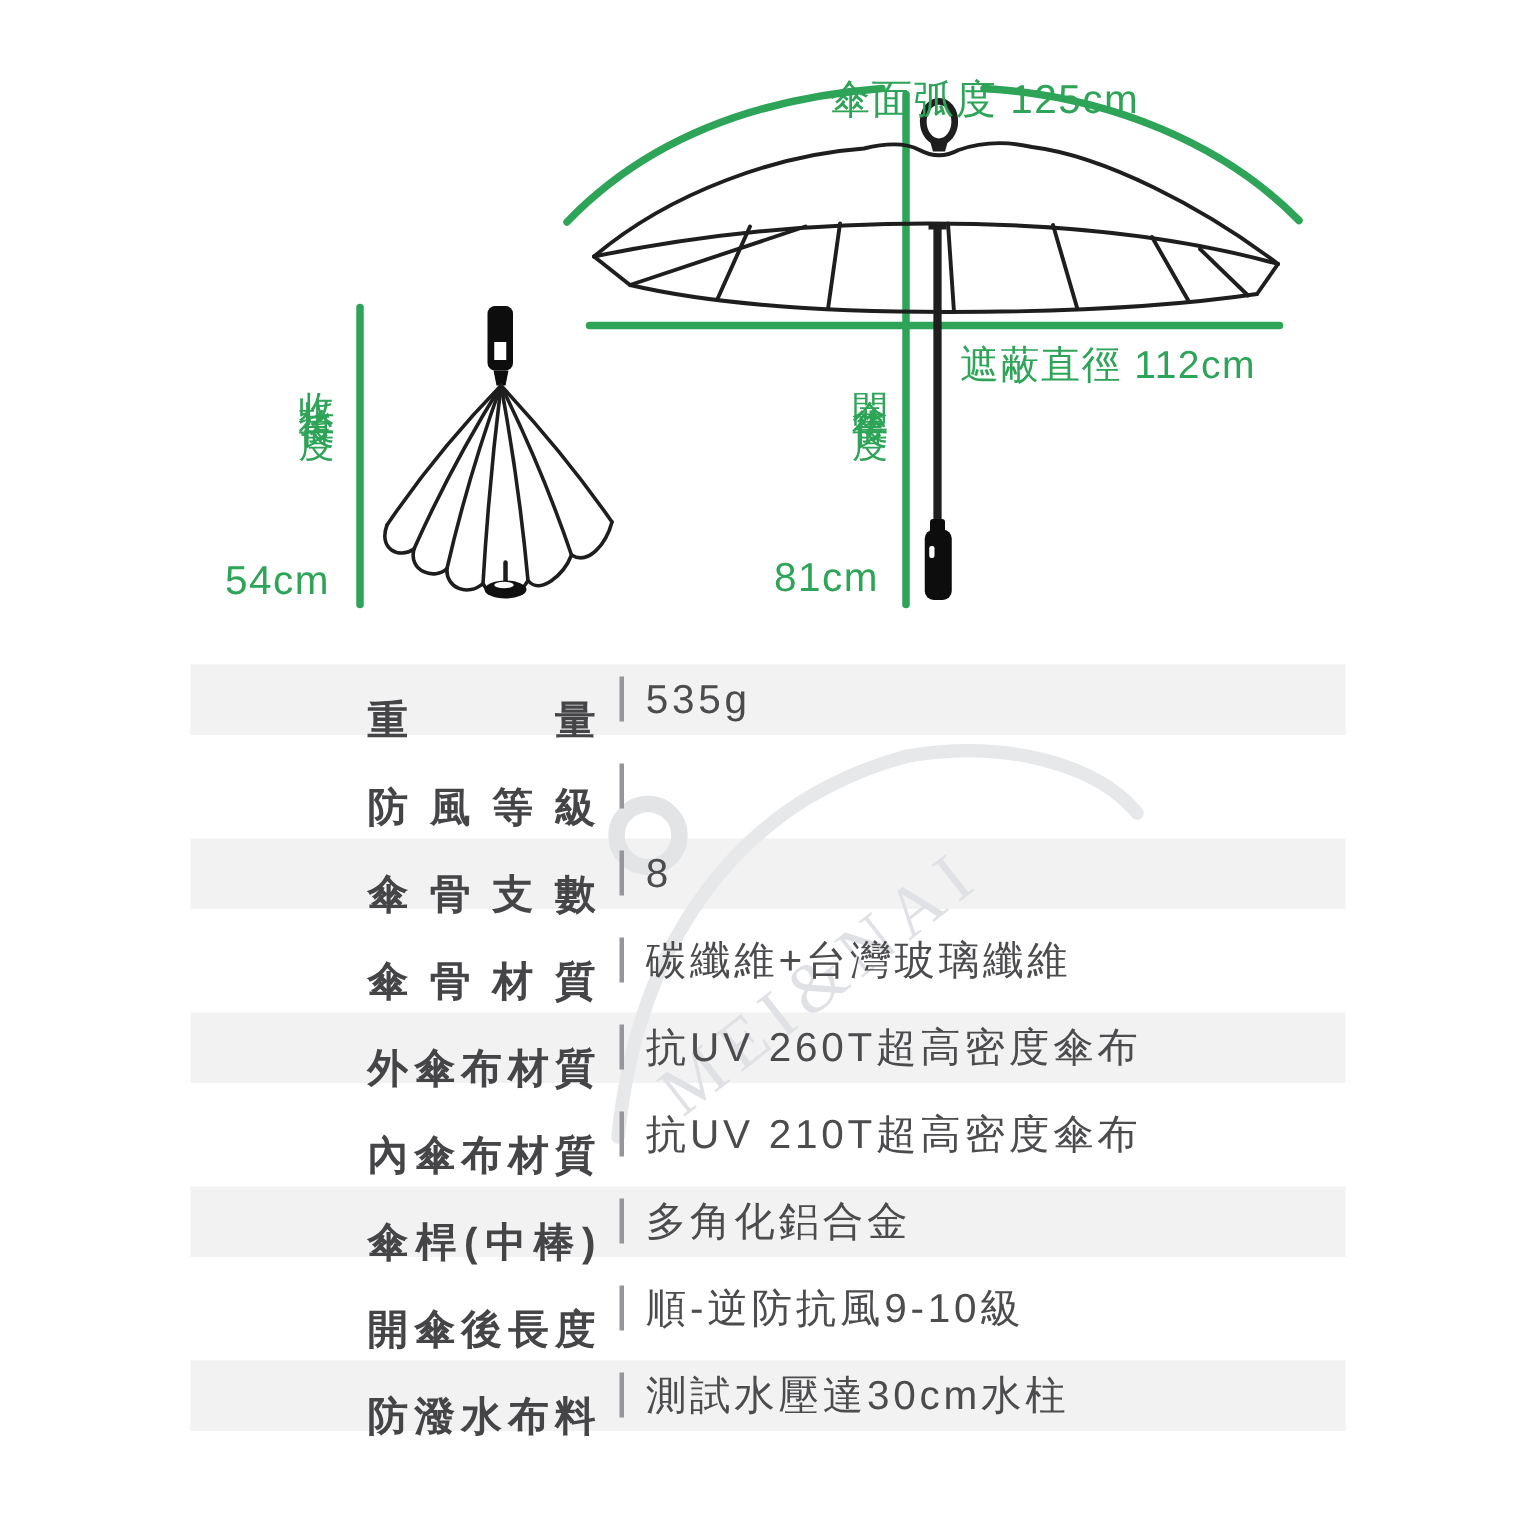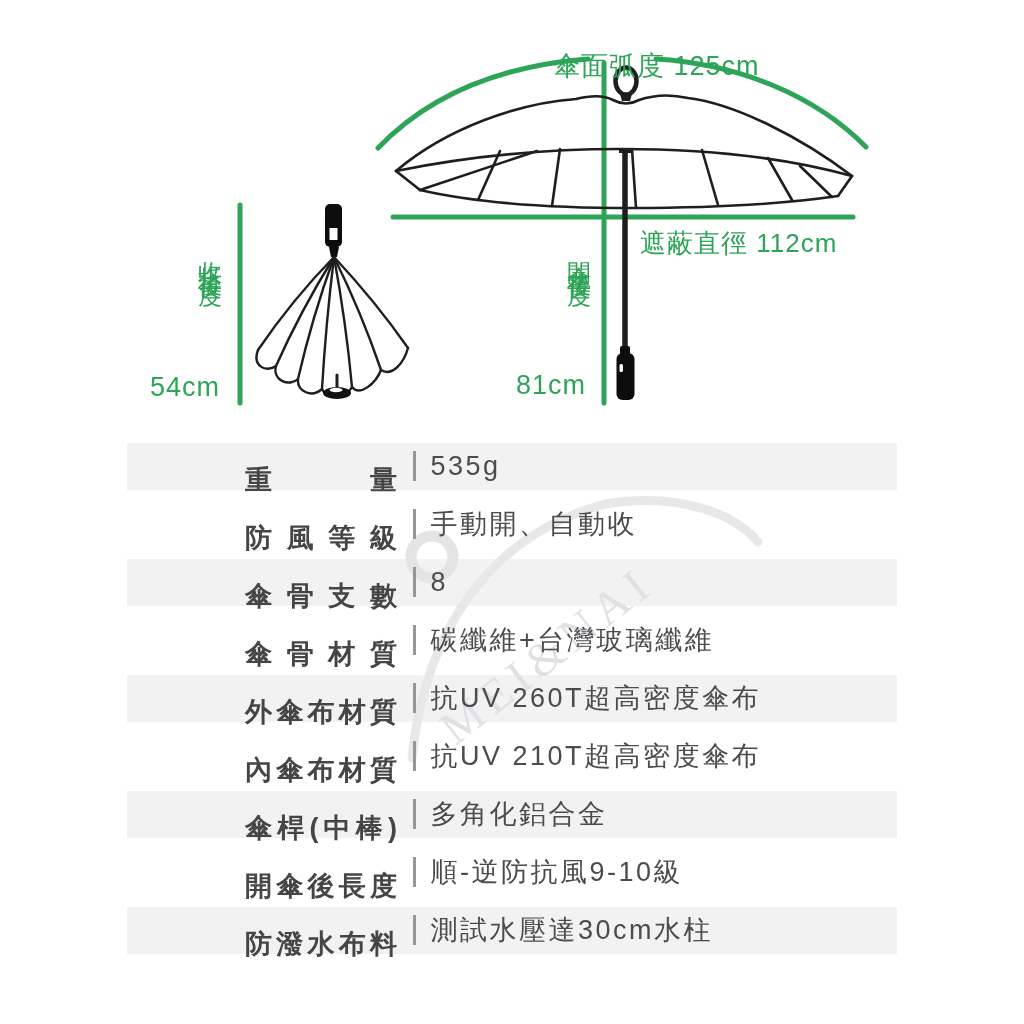--- a/index.html
+++ b/index.html
@@ -118,21 +118,20 @@
 
   <div class="spec-table">
     <div class="row">
       <div class="spec-label">重量</div>
       <div class="spec-divider"></div>
       <div class="spec-value">535g</div>
     </div>
     <div class="row">
       <div class="spec-label">防風等級</div>
       <div class="spec-divider"></div>
-      <div class="spec-value">手動開、自動收</div>
     </div>
     <div class="row">
       <div class="spec-label">傘骨支數</div>
       <div class="spec-divider"></div>
       <div class="spec-value">8</div>
     </div>
     <div class="row">
       <div class="spec-label">傘骨材質</div>
       <div class="spec-divider"></div>
       <div class="spec-value">碳纖維+台灣玻璃纖維</div>

